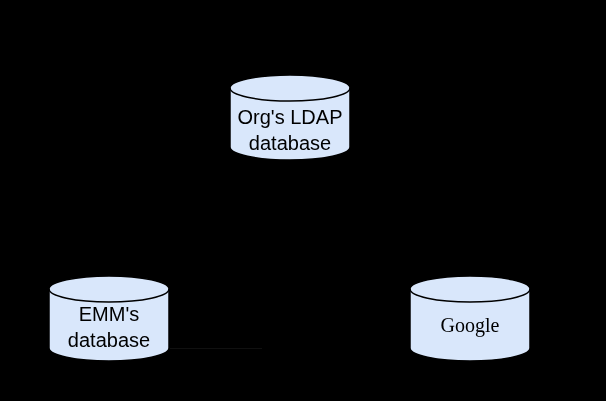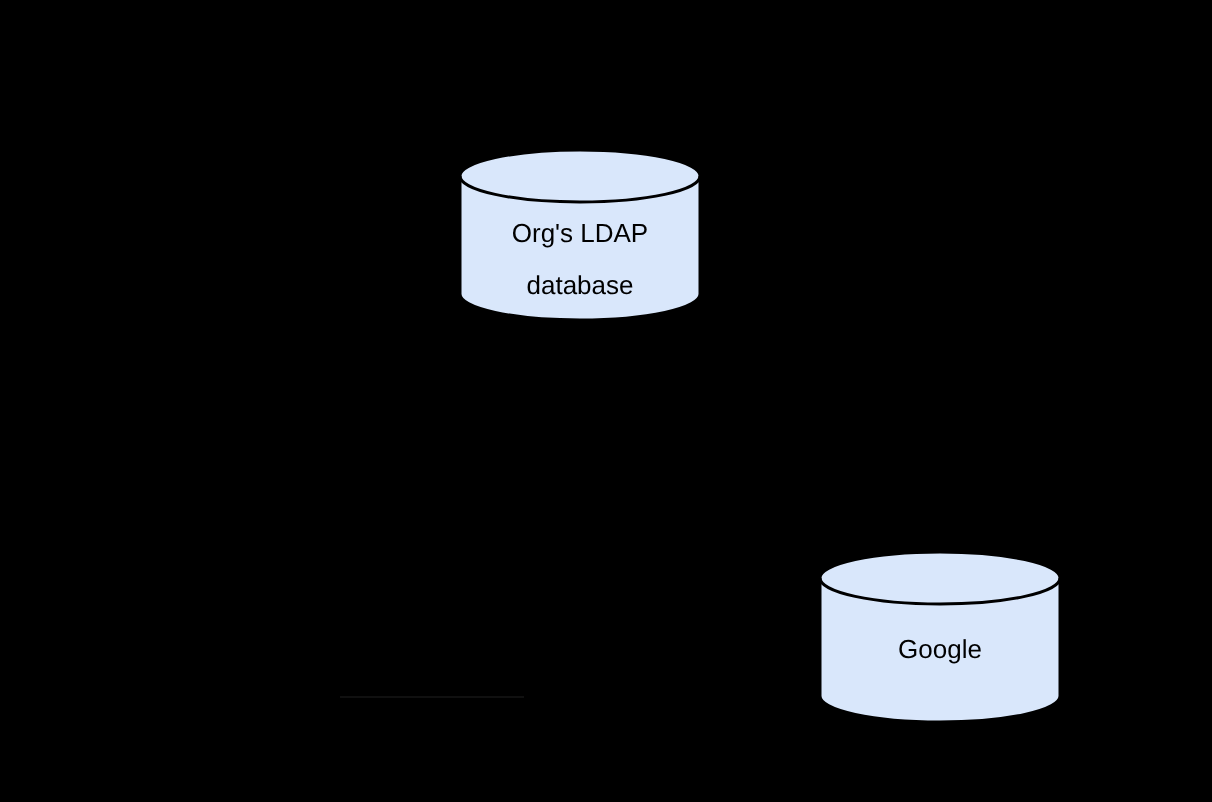--- a/index.html
+++ b/index.html
@@ -14,29 +14,29 @@
   .node { position: absolute; width: 122px; height: 87px; }
   .node-ldap   { left: 229px; top: 74px; }
   .node-emm    { left: 48px;  top: 275px; }
   .node-google { left: 409px; top: 275px; }
   .cyl { display: block; width: 122px; height: 87px; }
   .cyl path { stroke-width: 1.5; }
   .node-label {
     position: absolute;
     left: 0; right: 0;
     text-align: center;
-    font-size: 13px;
+    font-size: 20px;
     line-height: 26px;
     color: #000000;
     white-space: nowrap;
     pointer-events: none;
   }
   .node-ldap .node-label   { top: 30px; }
   .node-emm .node-label    { top: 26px; }
-  .node-google .node-label { top: 37px; }
+  .node-google .node-label { top: 37px; font-family: Liberation Serif, serif; }
   .faint-line {
     position: absolute;
     left: 170px; top: 348px;
     width: 92px; height: 1px;
     background: #101010;
   }
 </style>
 </head>
 <body>
 
@@ -46,20 +46,30 @@
     <svg class="cyl" viewBox="0 0 122 87" aria-hidden="true">
       <path class="cyl-body" d="M1 14 A60 13 0 0 1 121 14 L121 73 A60 13 0 0 1 1 73 Z" fill="#d9e7fb" stroke="#000000"></path>
       <path class="cyl-rim" d="M1 14 A60 13 0 0 0 121 14" fill="none" stroke="#000000"></path>
     </svg>
     <div class="node-label">
       <div>Org's LDAP</div>
       <div>database</div>
     </div>
   </div>
 
+  <div class="node node-emm">
+    <svg class="cyl" viewBox="0 0 122 87" aria-hidden="true">
+      <path class="cyl-body" d="M1 14 A60 13 0 0 1 121 14 L121 73 A60 13 0 0 1 1 73 Z" fill="#d9e7fb" stroke="#000000"></path>
+      <path class="cyl-rim" d="M1 14 A60 13 0 0 0 121 14" fill="none" stroke="#000000"></path>
+    </svg>
+    <div class="node-label">
+      <div>EMM's</div>
+      <div>database</div>
+    </div>
+  </div>
 
   <div class="node node-google">
     <svg class="cyl" viewBox="0 0 122 87" aria-hidden="true">
       <path class="cyl-body" d="M1 14 A60 13 0 0 1 121 14 L121 73 A60 13 0 0 1 1 73 Z" fill="#d9e7fb" stroke="#000000"></path>
       <path class="cyl-rim" d="M1 14 A60 13 0 0 0 121 14" fill="none" stroke="#000000"></path>
     </svg>
     <div class="node-label">
       <div>Google</div>
     </div>
   </div>

